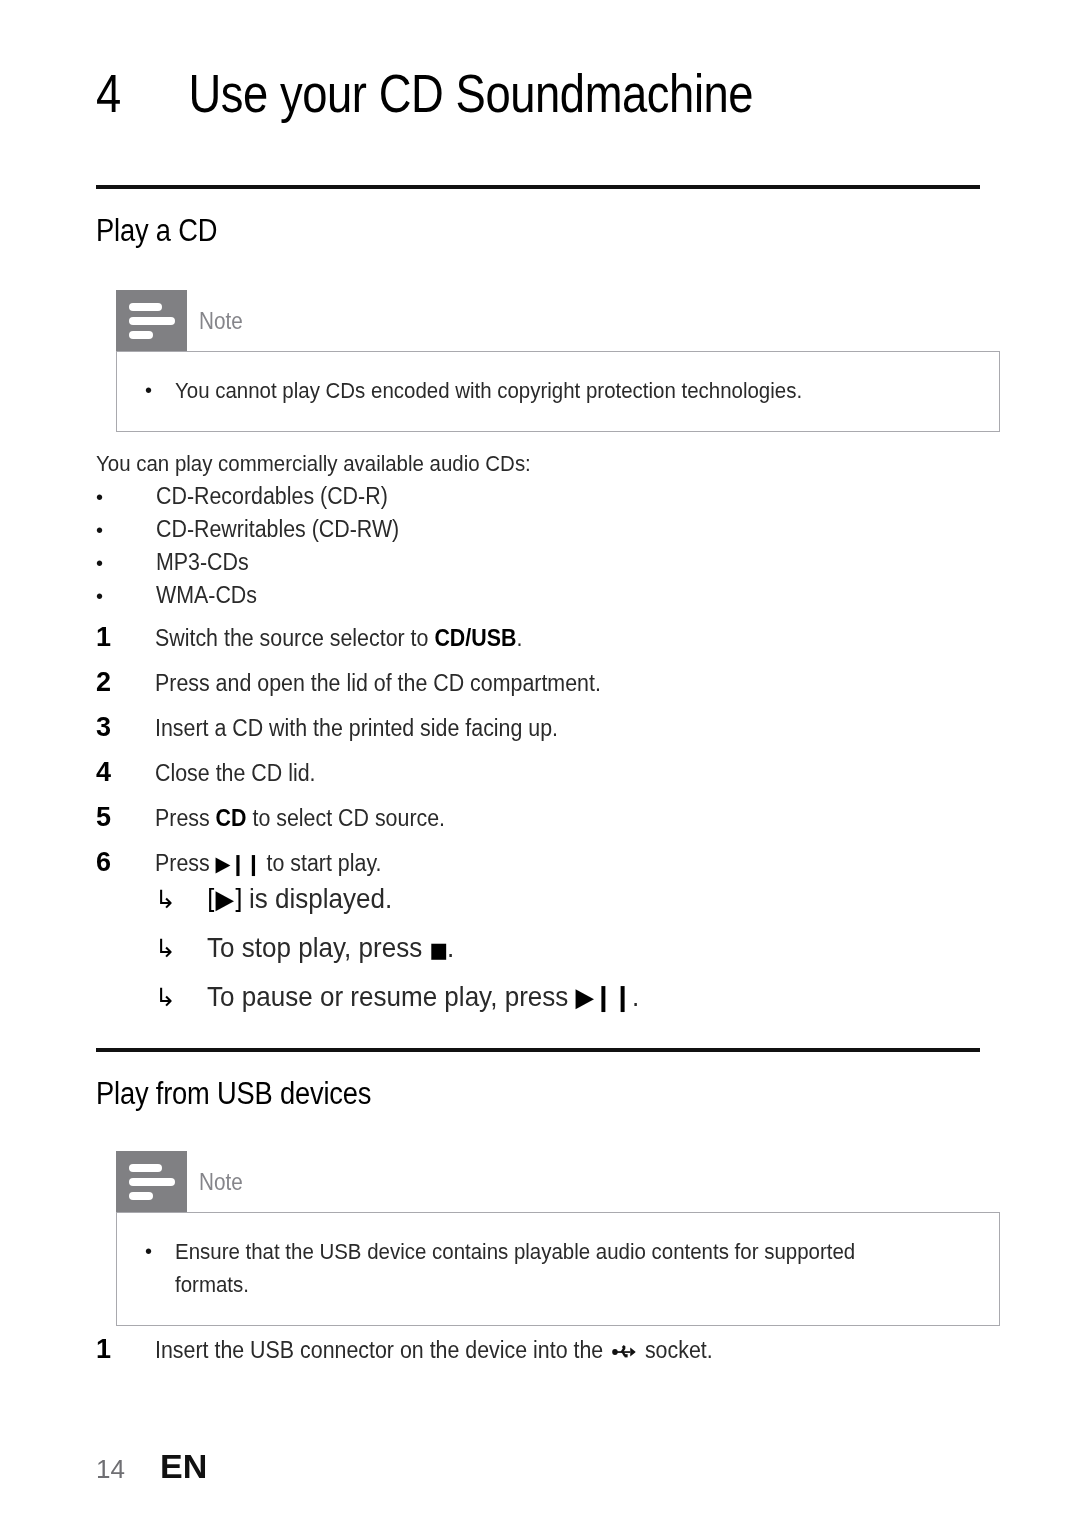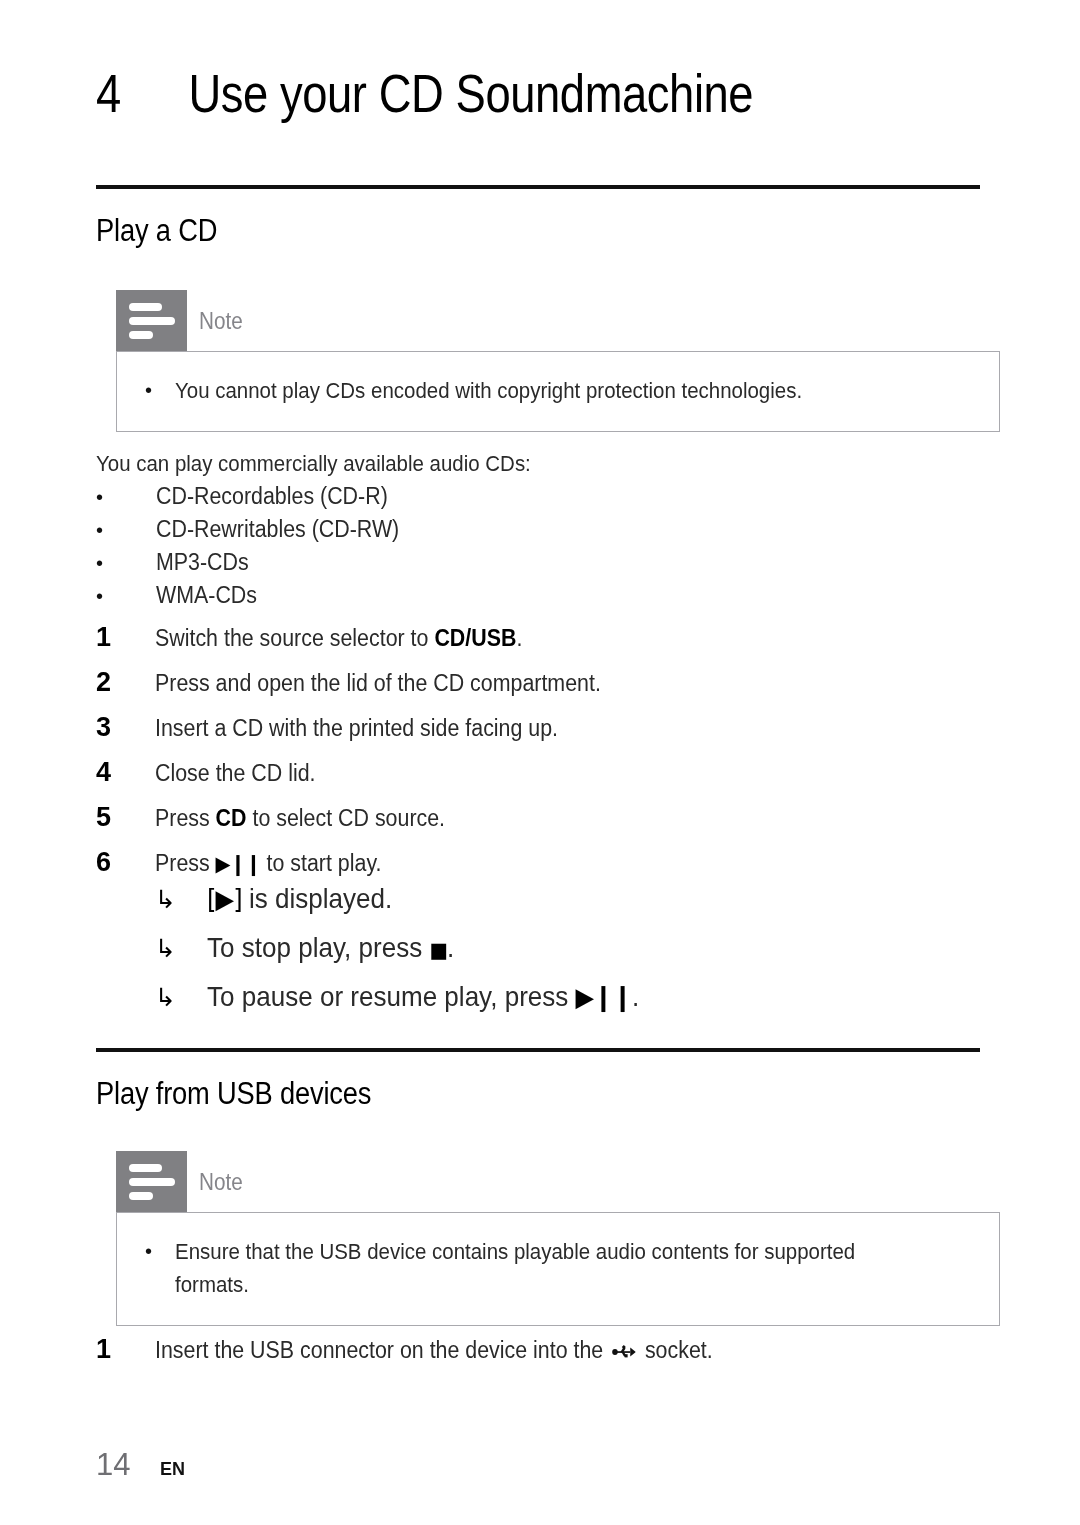--- a/index.html
+++ b/index.html
@@ -273,25 +273,25 @@
   
   .footer {
     position: absolute;
     left: 96px;
     top: 1447px;
     display: flex;
     align-items: baseline;
   }
   .footer-page {
     width: 64px;
-    font-size: 31px;
+    font-size: 26px;
     color: #6f6f73;
   }
   .footer-lang {
-    font-size: 18px;
+    font-size: 34px;
     font-weight: 700;
     color: #111111;
   }
 </style>
 </head>
 <body>
 
 <div class="page">
 
   <div class="chapter">

